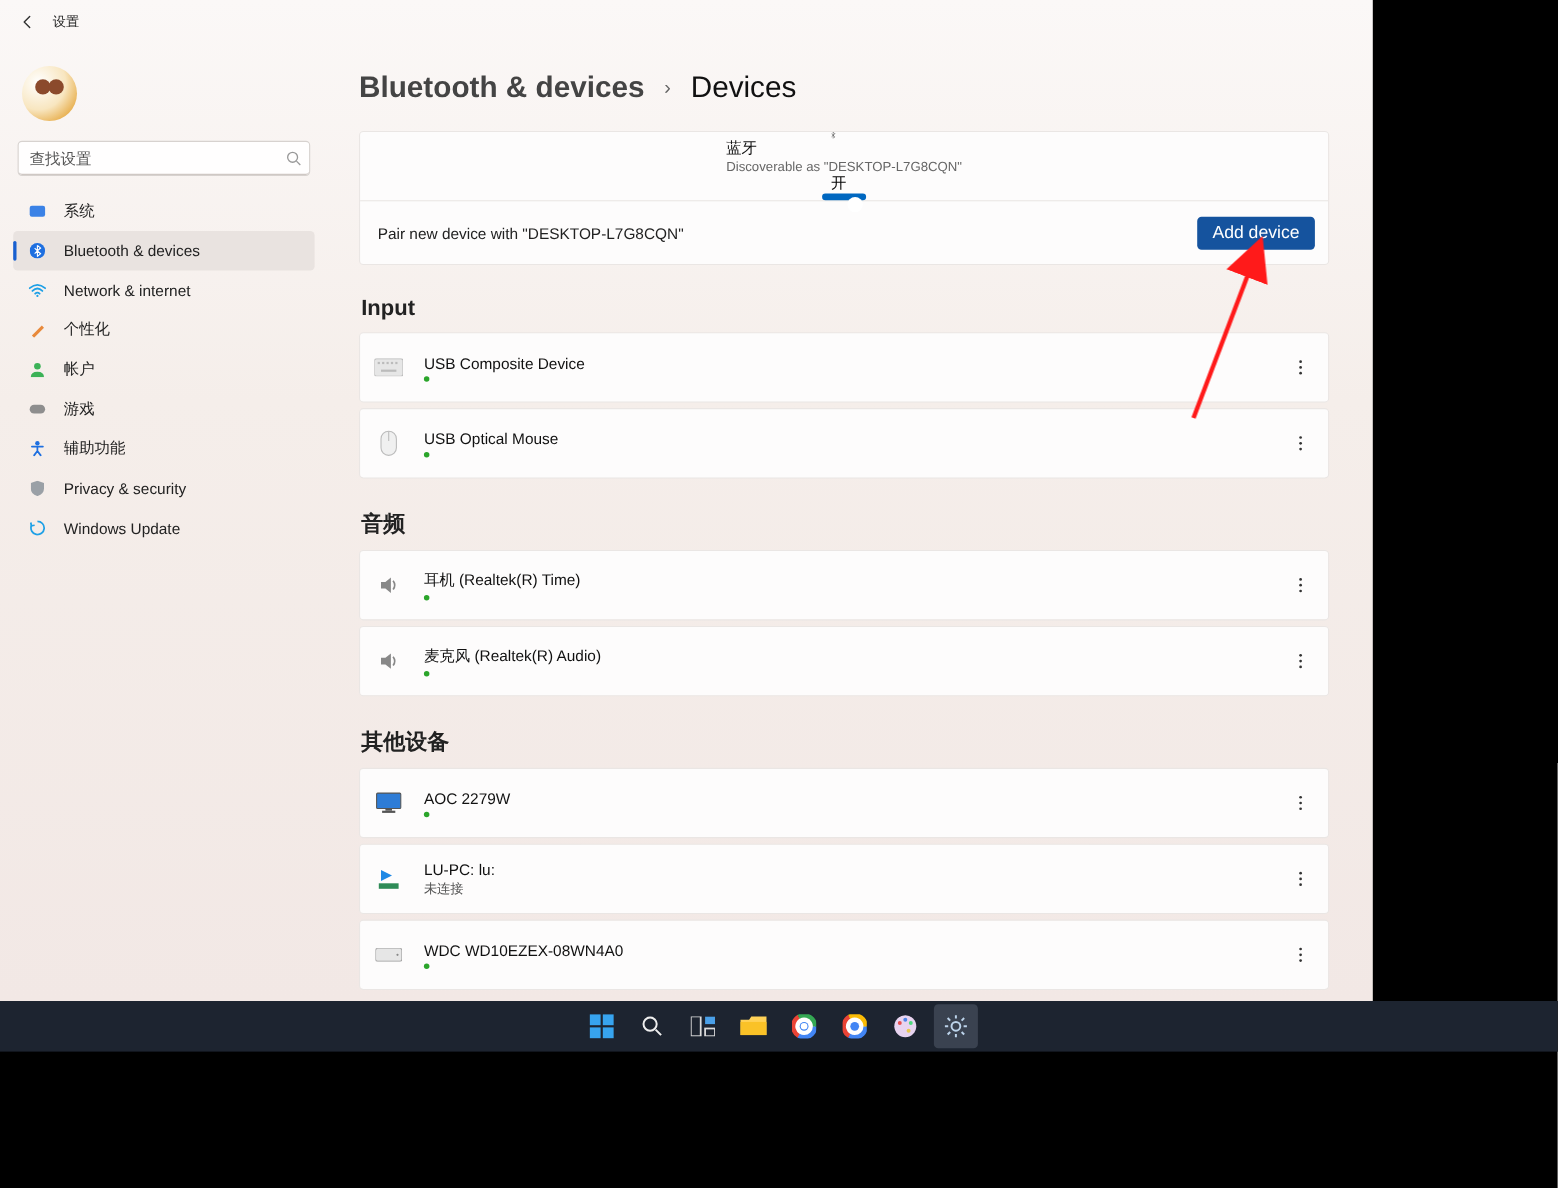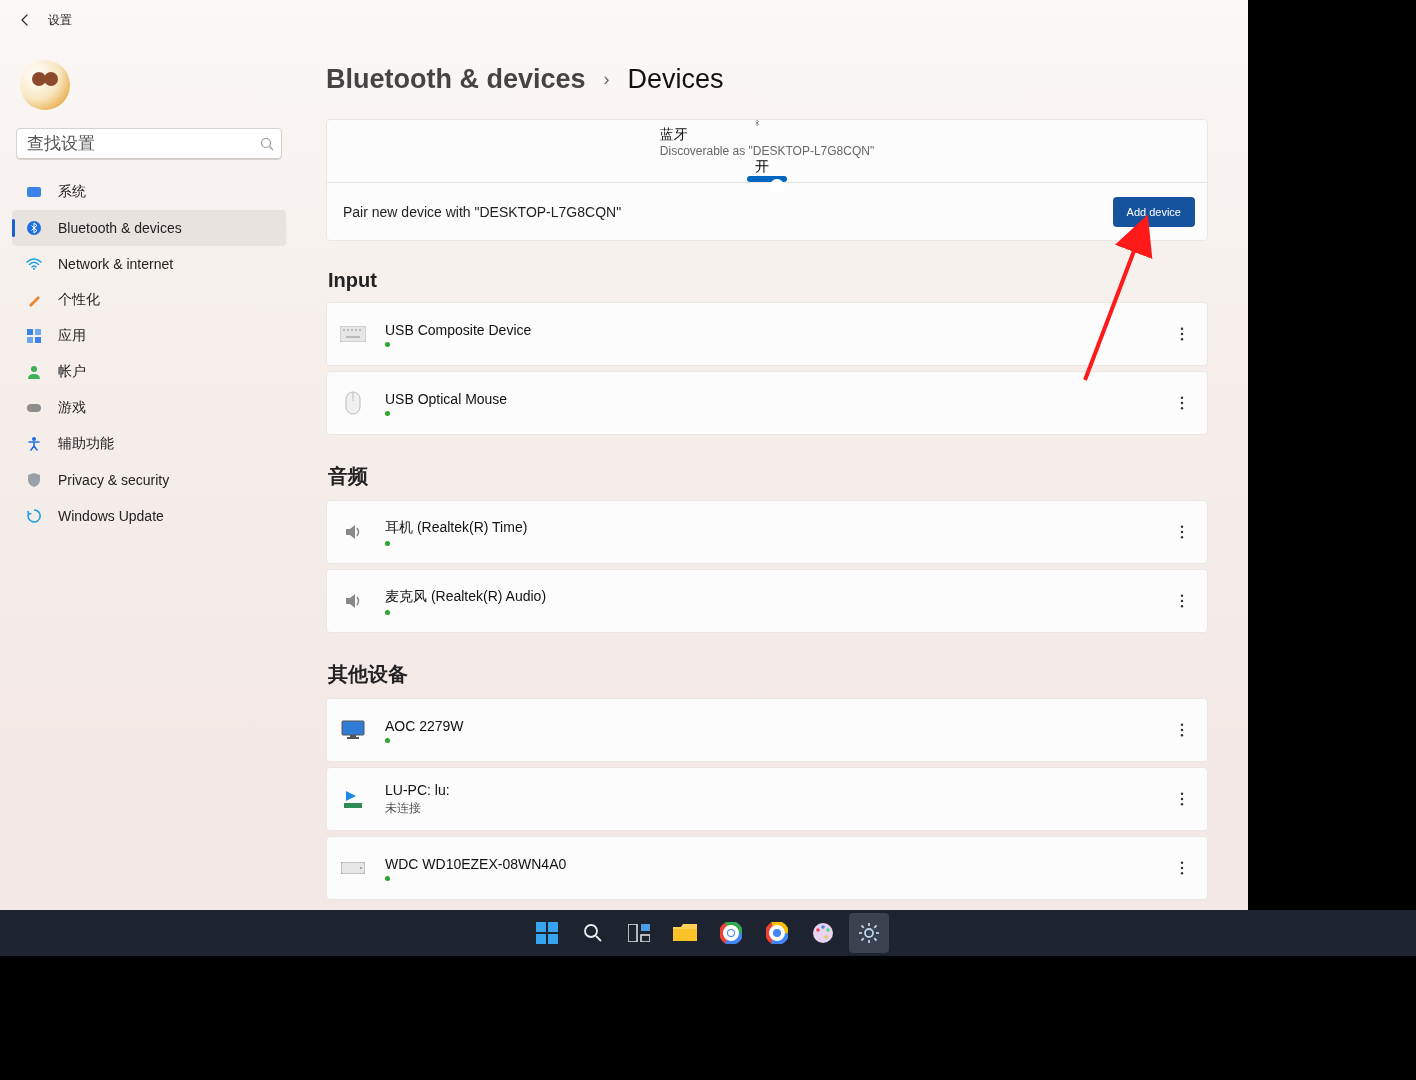--- a/index.html
+++ b/index.html
@@ -12,21 +12,21 @@
 .title { font-size:12px; color:#222; margin-left:6px; }
 
 .body { display:flex; height:calc(100% - 40px); }
 
 .sidebar { width:296px; flex:none; padding:8px 4px 0 10px; }
 .avatar { width:50px; height:50px; border-radius:50%; background:radial-gradient(circle at 30% 30%,#fff,#f8e6c0 50%,#e8b050 80%); margin:12px 0 18px 10px; position:relative; }
 .avatar::before,.avatar::after{content:"";position:absolute;width:14px;height:14px;background:#8b4a2c;border-radius:50%;top:12px;}
 .avatar::before{left:12px;} .avatar::after{right:12px;}
 
 .searchbox { margin:0 10px 14px 6px; height:32px; background:#fffefe; border:1px solid #d7d2cf; border-radius:4px; display:flex; align-items:center; padding:0 6px 0 10px; box-shadow:inset 0 -1px 0 #cfc8c4; }
-.searchbox input { border:none; outline:none; flex:1; font-size:17px; background:transparent; color:#333; }
+.searchbox input { border:none; outline:none; flex:1; font-size:14px; background:transparent; color:#333; }
 .searchbox input::placeholder{color:#555;}
 .search-icon { width:16px; height:16px; opacity:.6; }
 
 .nav { list-style:none; }
 .nav li { height:36px; display:flex; align-items:center; padding-left:14px; border-radius:4px; margin:0 6px 0 2px; font-size:14px; color:#222; cursor:default; position:relative; }
 .nav li .ico { width:16px; height:16px; margin-right:16px; flex:none; display:flex; align-items:center; justify-content:center; }
 .nav li.sel { background:#e9e3e0; }
 .nav li.sel::before { content:""; position:absolute; left:0; top:9px; bottom:9px; width:3px; background:#1860d0; border-radius:2px; }
 
 .main { flex:1; padding:24px 40px 0 30px; overflow-y:auto; }
@@ -40,21 +40,21 @@
 .bt-icon { width:20px; height:20px; margin-right:20px; }
 .bt-text .t1 { font-size:14px; color:#111; }
 .bt-text .t2 { font-size:12px; color:#666; }
 .bt-spacer { flex:1; }
 .bt-state { font-size:14px; margin-right:10px; }
 .toggle { width:40px; height:20px; background:#0067c0; border-radius:10px; position:relative; }
 .toggle::after { content:""; position:absolute; right:3px; top:3px; width:14px; height:14px; background:#fff; border-radius:50%; }
 
 .pair-row { height:58px; display:flex; align-items:center; padding:0 12px 0 16px; border-top:1px solid #eae6e4; }
 .pair-row .pt { font-size:14px; color:#222; flex:1; }
-.add-btn { background:#15539e; color:#fff; border:none; height:30px; padding:0 14px; border-radius:4px; font-size:11px; }
+.add-btn { background:#15539e; color:#fff; border:none; height:30px; padding:0 14px; border-radius:4px; font-size:16px; }
 
 .sect-title { font-size:20px; font-weight:600; color:#222; margin:28px 0 10px 2px; }
 
 .dev-row { height:64px; display:flex; align-items:center; padding:0 8px 0 12px; border:1px solid #eae6e4; border-radius:4px; background:#fdfcfc; margin-bottom:5px; }
 .dev-ic { width:28px; height:28px; margin-right:18px; display:flex; align-items:center; justify-content:center; }
 .dev-txt .d1 { font-size:14px; color:#111; }
 .dot { width:5px; height:5px; background:#2ba52b; border-radius:50%; margin-top:4px; }
 .dev-txt .d2 { font-size:12px; color:#555; margin-top:2px; }
 .dev-flex { flex:1; }
 .more { width:34px; height:34px; display:flex; align-items:center; justify-content:center; border-radius:4px; }
@@ -120,31 +120,20 @@
             </span>
             <span>Network &amp; internet</span>
           </li>
         <li>
             <span class="ico">
               <svg width="14" height="14" viewBox="0 0 14 14">
                 <path d="M2 12 L11 3 L13 5 L4 14 Z" fill="#e8893a"></path>
               </svg>
             </span>
             <span>个性化</span>
-          </li>
-        <li>
-            <span class="ico">
-              <svg width="14" height="14" viewBox="0 0 14 14">
-                <rect x="0" y="0" width="6" height="6" fill="#3b82e6"></rect>
-                <rect x="8" y="0" width="6" height="6" fill="#6aa8f0"></rect>
-                <rect x="0" y="8" width="6" height="6" fill="#6aa8f0"></rect>
-                <rect x="8" y="8" width="6" height="6" fill="#3b82e6"></rect>
-              </svg>
-            </span>
-            <span>应用</span>
           </li>
         <li>
             <span class="ico">
               <svg width="14" height="14" viewBox="0 0 14 14">
                 <circle cx="7" cy="4" r="3" fill="#3cb257"></circle>
                 <path d="M1 14 Q1 9 7 9 Q13 9 13 14 Z" fill="#3cb257"></path>
               </svg>
             </span>
             <span>帐户</span>
           </li>

